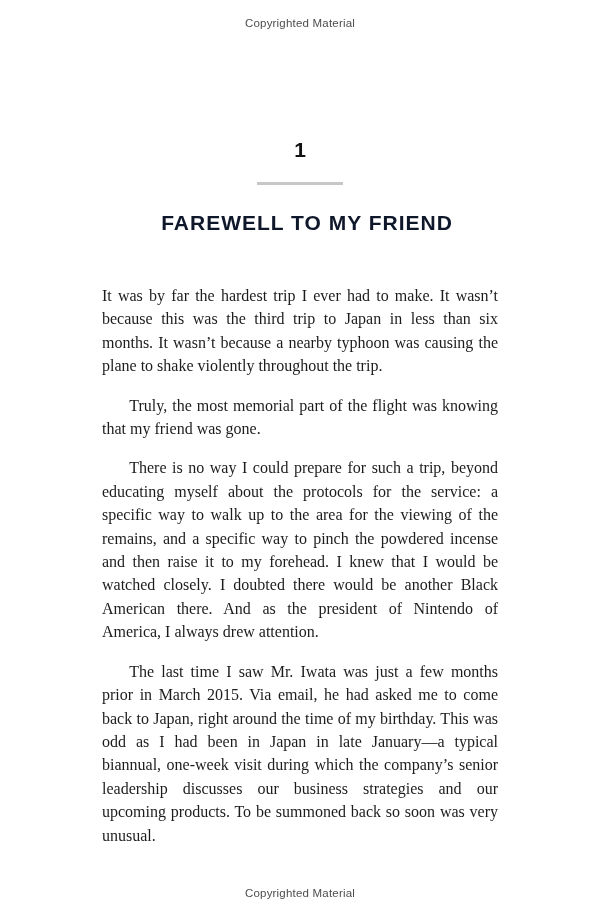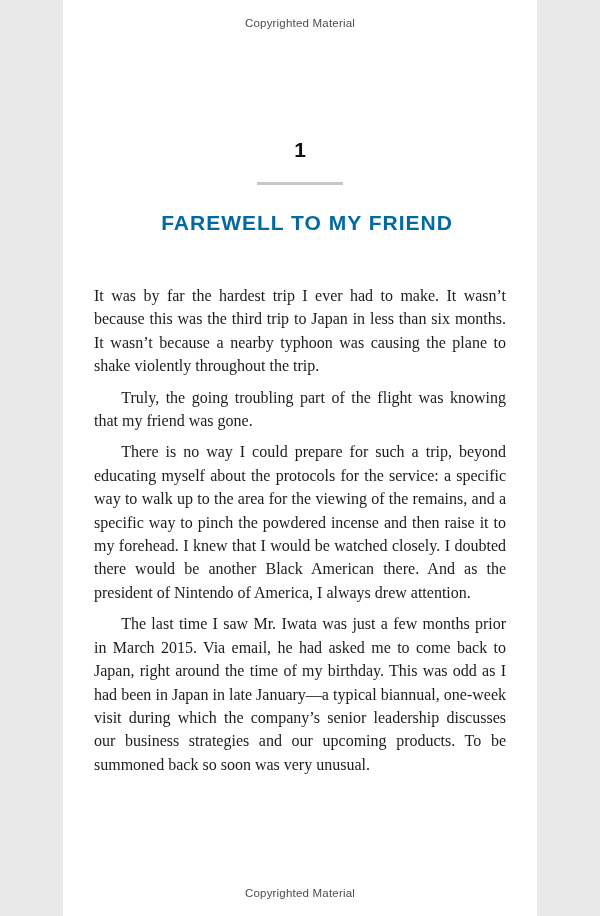--- a/index.html
+++ b/index.html
@@ -2,21 +2,21 @@
 <html><head>
 <meta charset="utf-8">
 <style>
   html, body {
     margin: 0;
     padding: 0;
     background: #e9e9e9;
   }
   .page {
     position: relative;
-    width: 474px;
+    width: 600px;
     height: 916px;
     margin: 0 auto;
     background: #ffffff;
     overflow: hidden;
     font-family: "Liberation Serif", serif;
     color: #1c1c1c;
   }
   .notice {
     position: absolute;
     left: 0;
@@ -44,52 +44,52 @@
     background: #c7c7c7;
     margin: 20px auto 0 auto;
   }
   .chapter-title {
     margin: 26px 0 0 14px;
     text-align: center;
     font-family: "Liberation Sans", sans-serif;
     font-weight: bold;
     font-size: 21px;
     letter-spacing: 1px;
-    color: #0369a1;
+    color: #0f172a;
   }
   .body-text {
     width: 428px;
     margin: 49px auto 0 auto;
     font-size: 16px;
     line-height: 23.4px;
     text-align: justify;
     color: #1c1c1c;
   }
   .body-text p {
-    margin: 8px;
+    margin: 16px;
   }
   .body-text p + p {
     text-indent: 1.7em;
   }
 </style>
 </head>
 <body>
 
 <div class="page">
 
   <div class="notice top">Copyrighted Material</div>
 
   <div class="chapter-number">1</div>
 
   <div class="rule"></div>
 
   <h1 class="chapter-title">FAREWELL TO MY FRIEND</h1>
 
   <div class="body-text">
     <p>It was by far the hardest trip I ever had to make. It wasn’t because this was the third trip to Japan in less than six months. It wasn’t because a nearby typhoon was causing the plane to shake violently throughout the trip.</p>
-    <p>Truly, the going troubling part of the flight was knowing that my friend was gone.</p>
+    <p>Truly, the most memorial part of the flight was knowing that my friend was gone.</p>
     <p>There is no way I could prepare for such a trip, beyond educating myself about the protocols for the service: a specific way to walk up to the area for the viewing of the remains, and a specific way to pinch the powdered incense and then raise it to my forehead. I knew that I would be watched closely. I doubted there would be another Black American there. And as the president of Nintendo of America, I always drew attention.</p>
     <p>The last time I saw Mr. Iwata was just a few months prior in March 2015. Via email, he had asked me to come back to Japan, right around the time of my birthday. This was odd as I had been in Japan in late January—a typical biannual, one-week visit during which the company’s senior leadership discusses our business strategies and our upcoming products. To be summoned back so soon was very unusual.</p>
   </div>
 
   <div class="notice bottom">Copyrighted Material</div>
 
 </div>
 
 </body></html>

